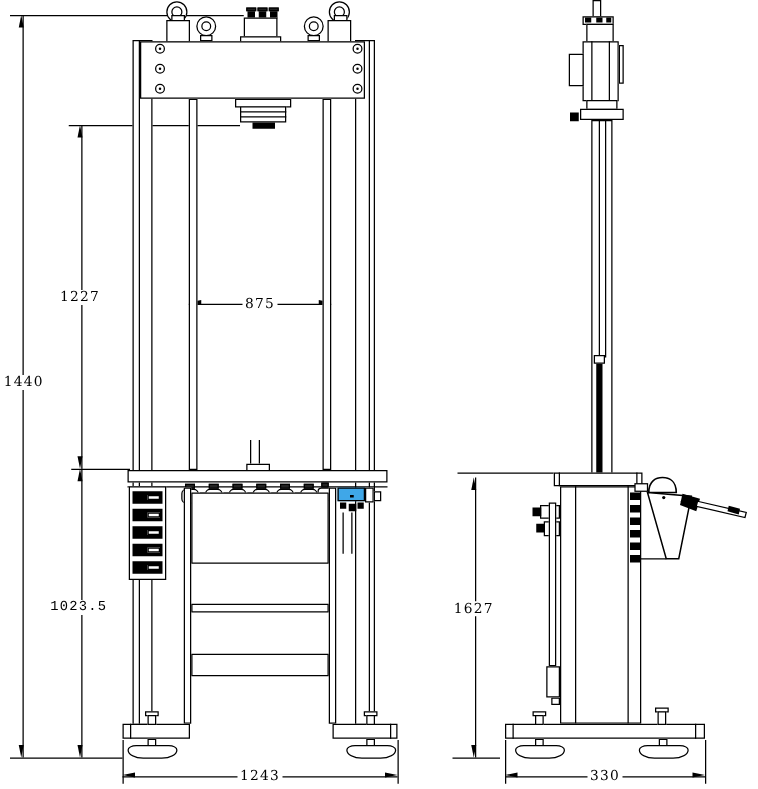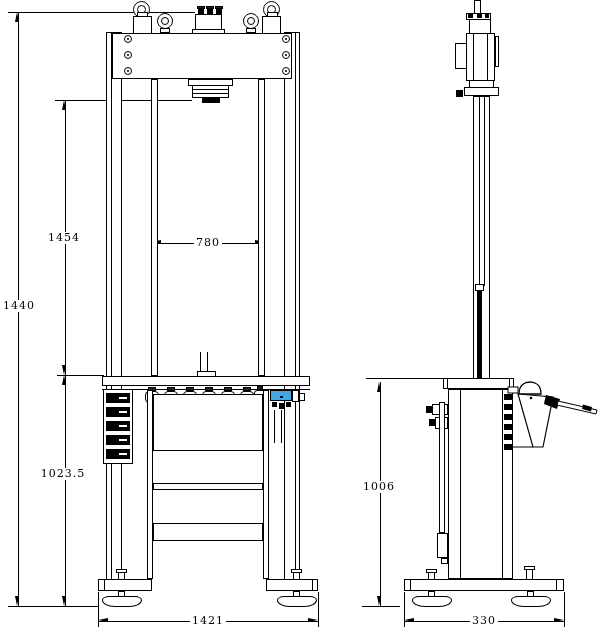--- a/index.html
+++ b/index.html
@@ -33,40 +33,40 @@
   <div class="hl" style="left:8px;top:12px;width:187px;"></div>
   <div class="vl" style="left:18px;top:12px;height:594px;"></div>
   <div class="a-up" style="left:15px;top:12px;"></div>
   <div class="a-down" style="left:15px;top:596px;"></div>
   <div class="dim-label" style="left:19px;top:306px;">1440</div>
 
   <div class="hl" style="left:55px;top:100px;width:137px;"></div>
   <div class="vl" style="left:65px;top:100px;height:275px;"></div>
   <div class="a-up" style="left:62px;top:100px;"></div>
   <div class="a-down" style="left:62px;top:365px;"></div>
-  <div class="dim-label" style="left:64px;top:238px;">1454</div>
+  <div class="dim-label" style="left:64px;top:238px;">1227</div>
 
   <div class="hl" style="left:57px;top:375px;width:47px;"></div>
   <div class="vl" style="left:65px;top:375px;height:231px;"></div>
   <div class="a-up" style="left:62px;top:375px;"></div>
   <div class="a-down" style="left:62px;top:596px;"></div>
-  <div class="dim-label" style="left:63px;top:474px;">1023.5</div>
+  <div class="dim-label" style="left:63px;top:486px;font-family:Liberation Mono, monospace;">1023.5</div>
   <div class="hl" style="left:8px;top:606px;width:90px;"></div>
 
   <div class="hl" style="left:151px;top:243px;width:114px;"></div>
   <div class="a-left" style="left:151px;top:240px;"></div>
   <div class="a-right" style="left:255px;top:240px;"></div>
-  <div class="dim-label" style="left:208px;top:243px;">780</div>
+  <div class="dim-label" style="left:208px;top:243px;">875</div>
 
   <div class="vl" style="left:98px;top:592px;height:35px;"></div>
   <div class="vl" style="left:318px;top:592px;height:35px;"></div>
   <div class="hl" style="left:98px;top:621px;width:220px;"></div>
   <div class="a-left" style="left:98px;top:618px;"></div>
   <div class="a-right" style="left:308px;top:618px;"></div>
-  <div class="dim-label" style="left:208px;top:621px;">1421</div>
+  <div class="dim-label" style="left:208px;top:621px;">1243</div>
 
   <div class="ring" style="left:133px;top:1px;width:17px;height:17px;"></div>
   <div class="ring" style="left:137px;top:5px;width:9px;height:9px;"></div>
   <div class="r" style="left:137px;top:12px;width:11px;height:5px;"></div>
   <div class="r" style="left:133px;top:16px;width:19px;height:18px;"></div>
 
   <div class="ring" style="left:263px;top:1px;width:17px;height:17px;"></div>
   <div class="ring" style="left:267px;top:5px;width:9px;height:9px;"></div>
   <div class="r" style="left:267px;top:12px;width:11px;height:5px;"></div>
   <div class="r" style="left:262px;top:16px;width:19px;height:18px;"></div>
@@ -176,21 +176,21 @@
   <div class="r" style="left:293px;top:572px;width:7px;height:8px;"></div>
   <div class="r" style="left:118px;top:591px;width:7px;height:6px;"></div>
   <div class="disc" style="left:102px;top:596px;width:40px;height:11px;"></div>
   <div class="r" style="left:293px;top:591px;width:7px;height:6px;"></div>
   <div class="disc" style="left:277px;top:596px;width:40px;height:11px;"></div>
 
   <div class="hl" style="left:366px;top:378px;width:77px;"></div>
   <div class="vl" style="left:380px;top:382px;height:224px;"></div>
   <div class="a-up" style="left:377px;top:382px;"></div>
   <div class="a-down" style="left:377px;top:596px;"></div>
-  <div class="dim-label" style="left:379px;top:487px;">1006</div>
+  <div class="dim-label" style="left:379px;top:487px;">1627</div>
   <div class="hl" style="left:362px;top:606px;width:38px;"></div>
 
   <div class="vl" style="left:404px;top:592px;height:35px;"></div>
   <div class="vl" style="left:564px;top:592px;height:35px;"></div>
   <div class="hl" style="left:404px;top:621px;width:160px;"></div>
   <div class="a-left" style="left:404px;top:618px;"></div>
   <div class="a-right" style="left:554px;top:618px;"></div>
   <div class="dim-label" style="left:484px;top:621px;">330</div>
 
   <div class="r" style="left:474px;top:0px;width:7px;height:14px;"></div>

